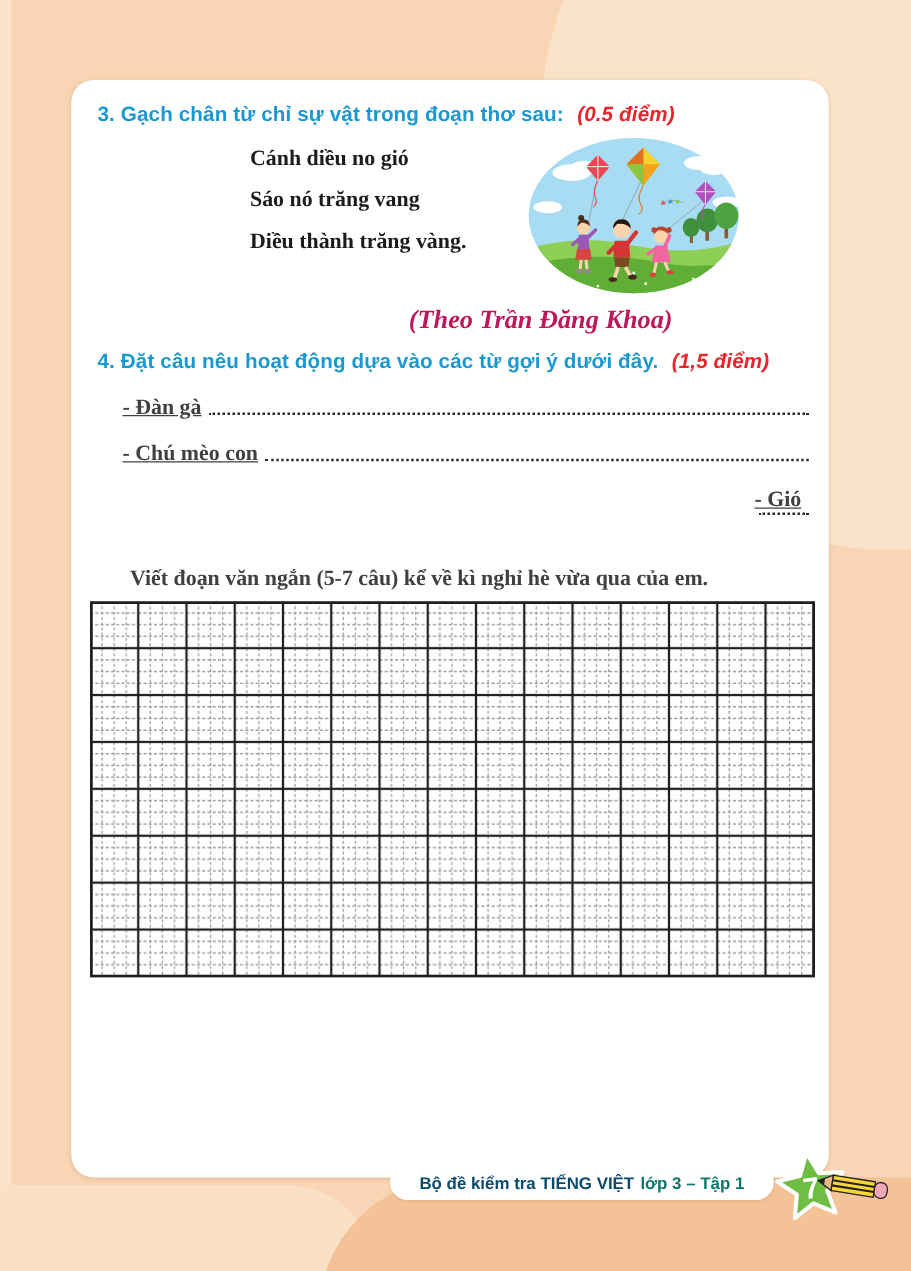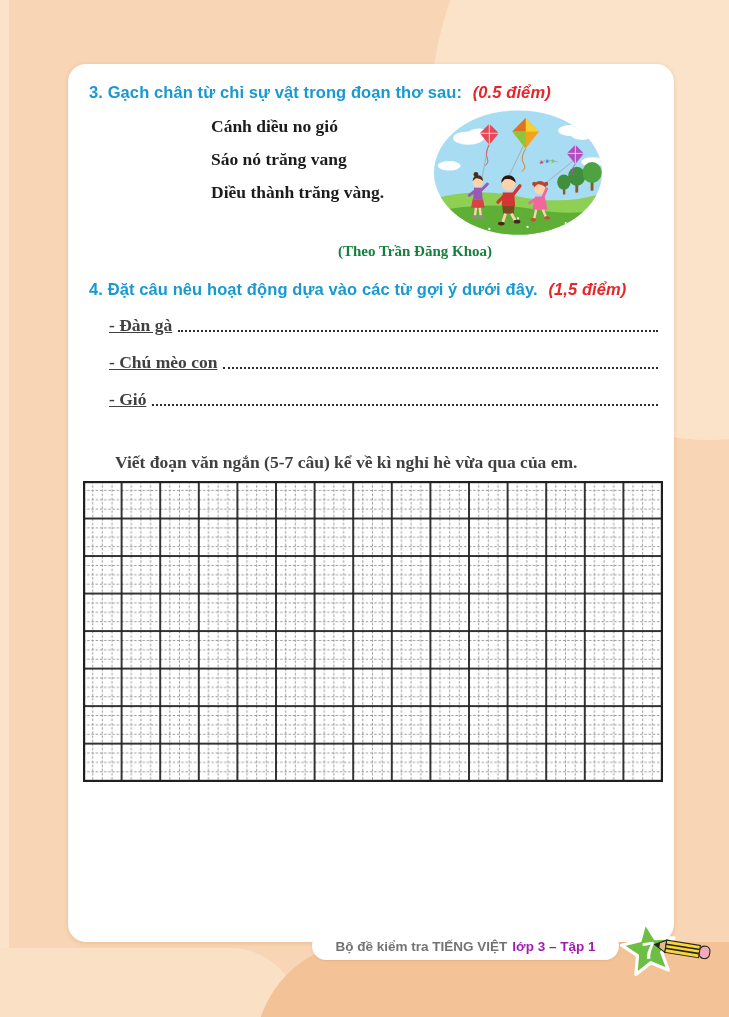--- a/index.html
+++ b/index.html
@@ -14,58 +14,58 @@
 
   
   .blob { position: absolute; }
   .blob-top-right { left: 430px; top: -200px; width: 560px; height: 640px; background: #fbe3c9; border-radius: 50%; }
   .blob-left-strip { left: 0; top: 0; width: 9px; height: 100%; background: #fbe3c9; }
   .blob-bottom-left { left: 0; top: 948px; width: 300px; height: 80px; background: #fae0c4; border-radius: 0 70px 0 0; }
   .blob-bottom-right { left: 255px; top: 942px; width: 520px; height: 110px; background: #f3c296; border-radius: 110px 0 0 0; }
 
   
   .paper {
-    position: absolute; left: 68px; top: 64px; width: 606px; height: 878px;
+    position: absolute; left: 57px; top: 64px; width: 606px; height: 878px;
     background: #ffffff; border-radius: 18px;
     box-shadow: 0 1px 4px rgba(180,120,60,0.25);
     z-index: 1;
   }
   .paper > * { position: absolute; }
 
   .q-heading { font-size: 16.5px; font-weight: bold; color: #1899d1; letter-spacing: 0.1px; }
   .q-points { color: #e8252a; font-style: italic; font-weight: bold; margin-left: 6px; }
 
   .poem { left: 143px; top: 46px; font-family: "Liberation Serif", serif; font-size: 17.5px; font-weight: 600; color: #1c1c1c; line-height: 33px; }
   .illustration { left: 364px; top: 44px; width: 172px; height: 129px; }
-  .attribution { left: 270px; top: 179px; font-family: "Liberation Serif", serif; font-size: 15px; font-weight: bold; color: #15803d; }
+  .attribution { left: 270px; top: 179px; font-family: "Liberation Serif", serif; font-size: 21px; font-weight: bold; font-style: italic; color: #be185d; }
 
   .h3 { left: 21px; top: 19px; width: 566px; }
   .h4 { left: 21px; top: 216px; width: 576px; }
   .h5 { left: 21px; top: 356px; }
 
   .prompt-row { left: 41px; width: 549px; display: flex; align-items: flex-end;
     font-family: "Liberation Serif", serif; font-size: 17.5px; font-weight: 600; color: #404040; text-decoration: underline; }
   .prompt-row .label { white-space: nowrap; padding-right: 6px; }
   .prompt-row .leader { flex: 1; border-bottom: 2.6px dotted #2b2b2b; margin-bottom: 4px; min-width: 40px; }
-  .pr-1 { top: 251px; } .pr-2 { top: 288px; } .pr-3 { top: 325px; }
+  .pr-1 { top: 251px; } .pr-2 { top: 288px; } .pr-3 { top: 325px; flex-direction: column; }
 
   .instruction { left: 47px; top: 388px; font-family: "Liberation Serif", serif; font-size: 17.5px; font-weight: 600; color: #404040; }
 
   .writing-grid { left: 15px; top: 417px; width: 580px; height: 301px; }
 
   
   .footer-pill {
     position: absolute; left: 312px; top: 932px; width: 307px; height: 28px;
     background: #ffffff; border-radius: 15px; z-index: 3;
     display: flex; align-items: center; justify-content: center;
     font-size: 13.5px; font-weight: bold; white-space: nowrap;
     box-shadow: 0 1px 2px rgba(180,120,60,0.2);
   }
-  .footer-green { color: #737373; }
-  .footer-red { color: #a21caf; margin-left: 5px; }
+  .footer-green { color: #0c4a6e; }
+  .footer-red { color: #0f766e; margin-left: 5px; }
 
   .star-badge { position: absolute; left: 619px; top: 920px; width: 60px; height: 60px; z-index: 4; }
   .pencil { position: absolute; left: 652px; top: 936px; width: 62px; height: 28px; z-index: 5; transform: rotate(9deg); }
 </style>
 </head>
 <body>
 
 <div class="canvas">
 
   <div class="blob blob-top-right"></div>

